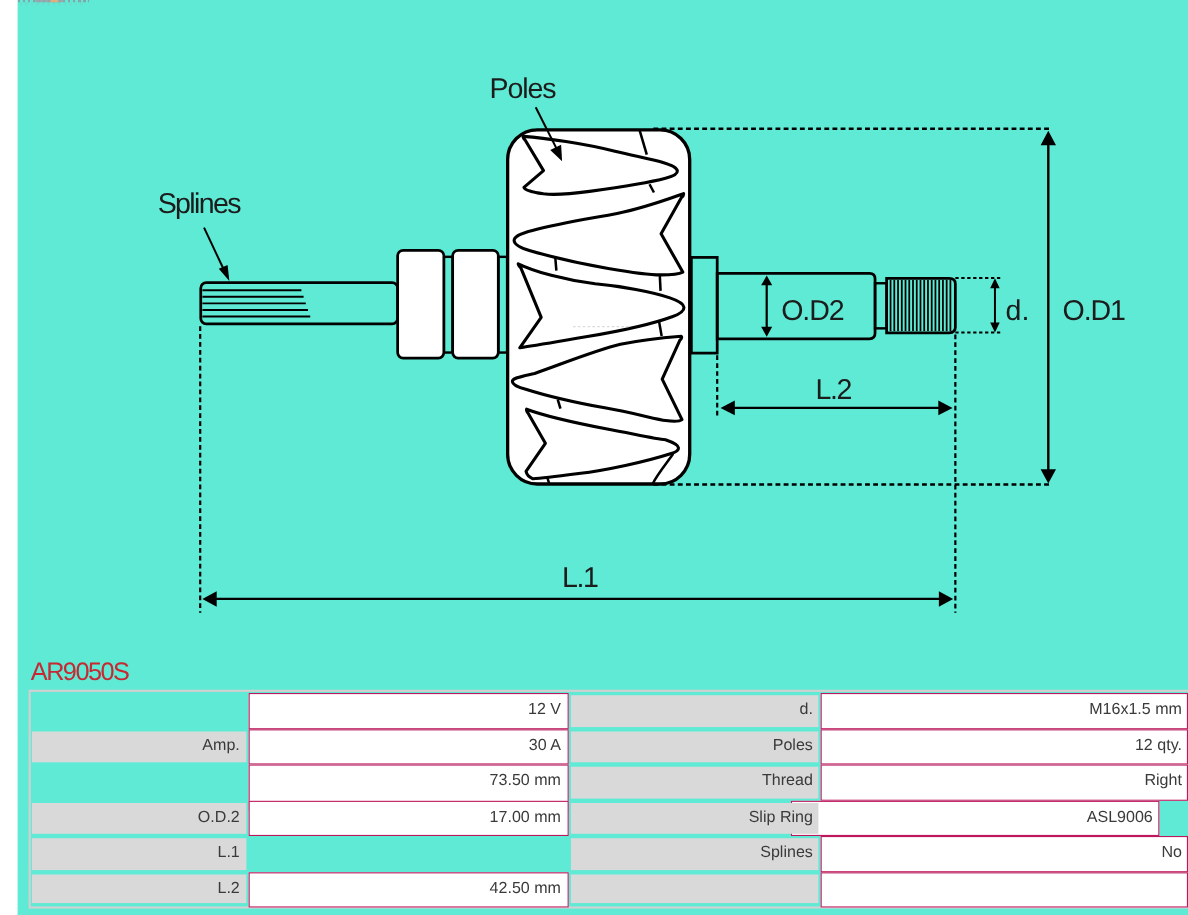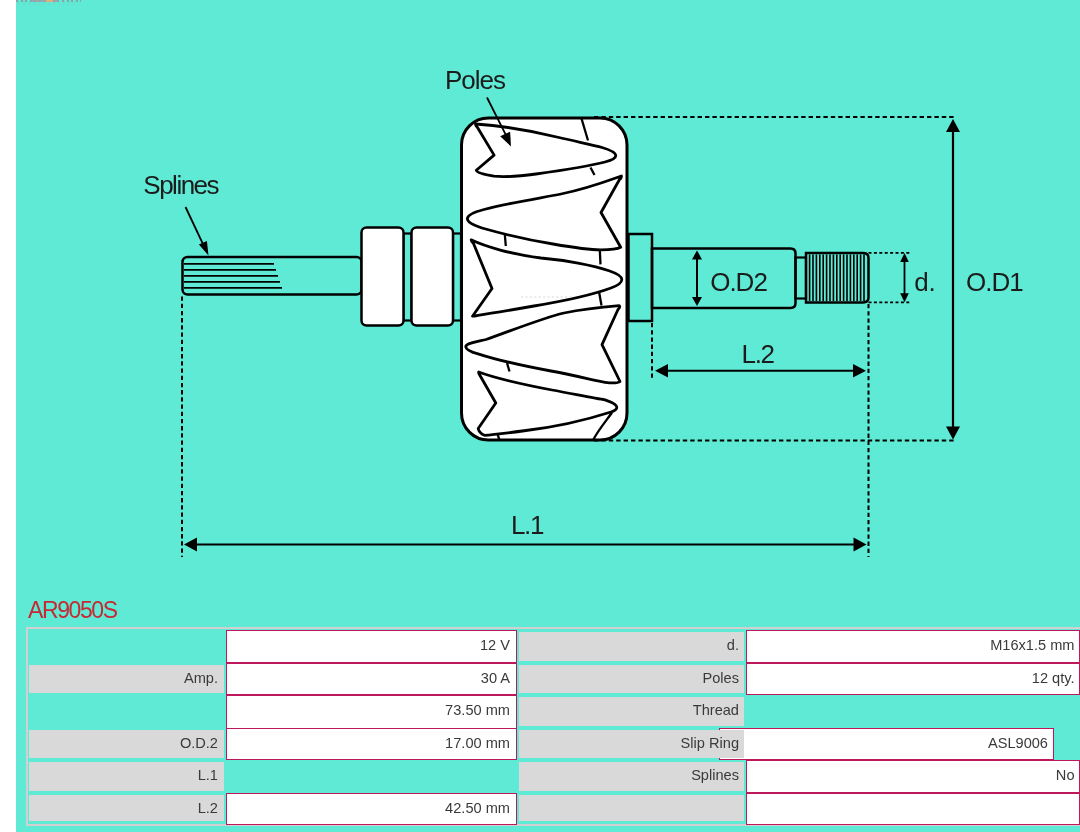--- a/index.html
+++ b/index.html
@@ -160,20 +160,21 @@
   <div class="abs" style="left:10px;top:627px;width:1056.5px;height:199px;border:2px solid #d0d0d0;box-sizing:border-box;"></div>
 
   <div class="wcell" style="left:209.5px;top:630.1px;width:291px;height:32.5px;line-height:28.8px;padding-right:5.5px;">12 V</div>
   <div class="wcell" style="left:209.5px;top:662.6px;width:291px;height:32.5px;line-height:28.8px;padding-right:5.5px;">30 A</div>
   <div class="wcell" style="left:209.5px;top:695.1px;width:291px;height:42px;line-height:28.8px;padding-right:5.5px;">73.50 mm</div>
   <div class="wcell" style="left:209.5px;top:727.6px;width:291px;height:32.5px;line-height:28.8px;padding-right:5.5px;">17.00 mm</div>
   <div class="wcell" style="left:209.5px;top:792.6px;width:291px;height:32.5px;line-height:28.8px;padding-right:5.5px;">42.50 mm</div>
 
   <div class="wcell" style="left:729.5px;top:630.1px;width:334.5px;height:32.5px;line-height:28.8px;padding-right:4.5px;">M16x1.5 mm</div>
   <div class="wcell" style="left:729.5px;top:662.6px;width:334.5px;height:32.5px;line-height:28.8px;padding-right:4.5px;">12 qty.</div>
+  <div class="wcell" style="left:729.5px;top:695.1px;width:334.5px;height:32.5px;line-height:28.8px;padding-right:4.5px;">Right</div>
   <div class="wcell" style="left:703px;top:727.6px;width:334.5px;height:32.5px;line-height:28.8px;padding-right:4.5px;">ASL9006</div>
   <div class="wcell" style="left:729.5px;top:760.1px;width:334.5px;height:32.5px;line-height:28.8px;padding-right:4.5px;">No</div>
   <div class="wcell" style="left:729.5px;top:792.6px;width:334.5px;height:32.5px;line-height:28.8px;padding-right:4.5px;"></div>
 
   <div class="gcell" style="left:12.5px;top:664.5px;width:195px;height:28.6px;line-height:27px;padding-right:5.5px;">Amp.</div>
   <div class="gcell" style="left:12.5px;top:729.5px;width:195px;height:28.6px;line-height:27px;padding-right:5.5px;">O.D.2</div>
   <div class="gcell" style="left:12.5px;top:762.0px;width:195px;height:28.6px;line-height:27px;padding-right:5.5px;">L.1</div>
   <div class="gcell" style="left:12.5px;top:794.5px;width:195px;height:26.3px;line-height:27px;padding-right:5.5px;">L.2</div>
 
   <div class="gcell" style="left:503px;top:632.0px;width:224.5px;height:28.6px;line-height:27px;padding-right:4.5px;">d.</div>

